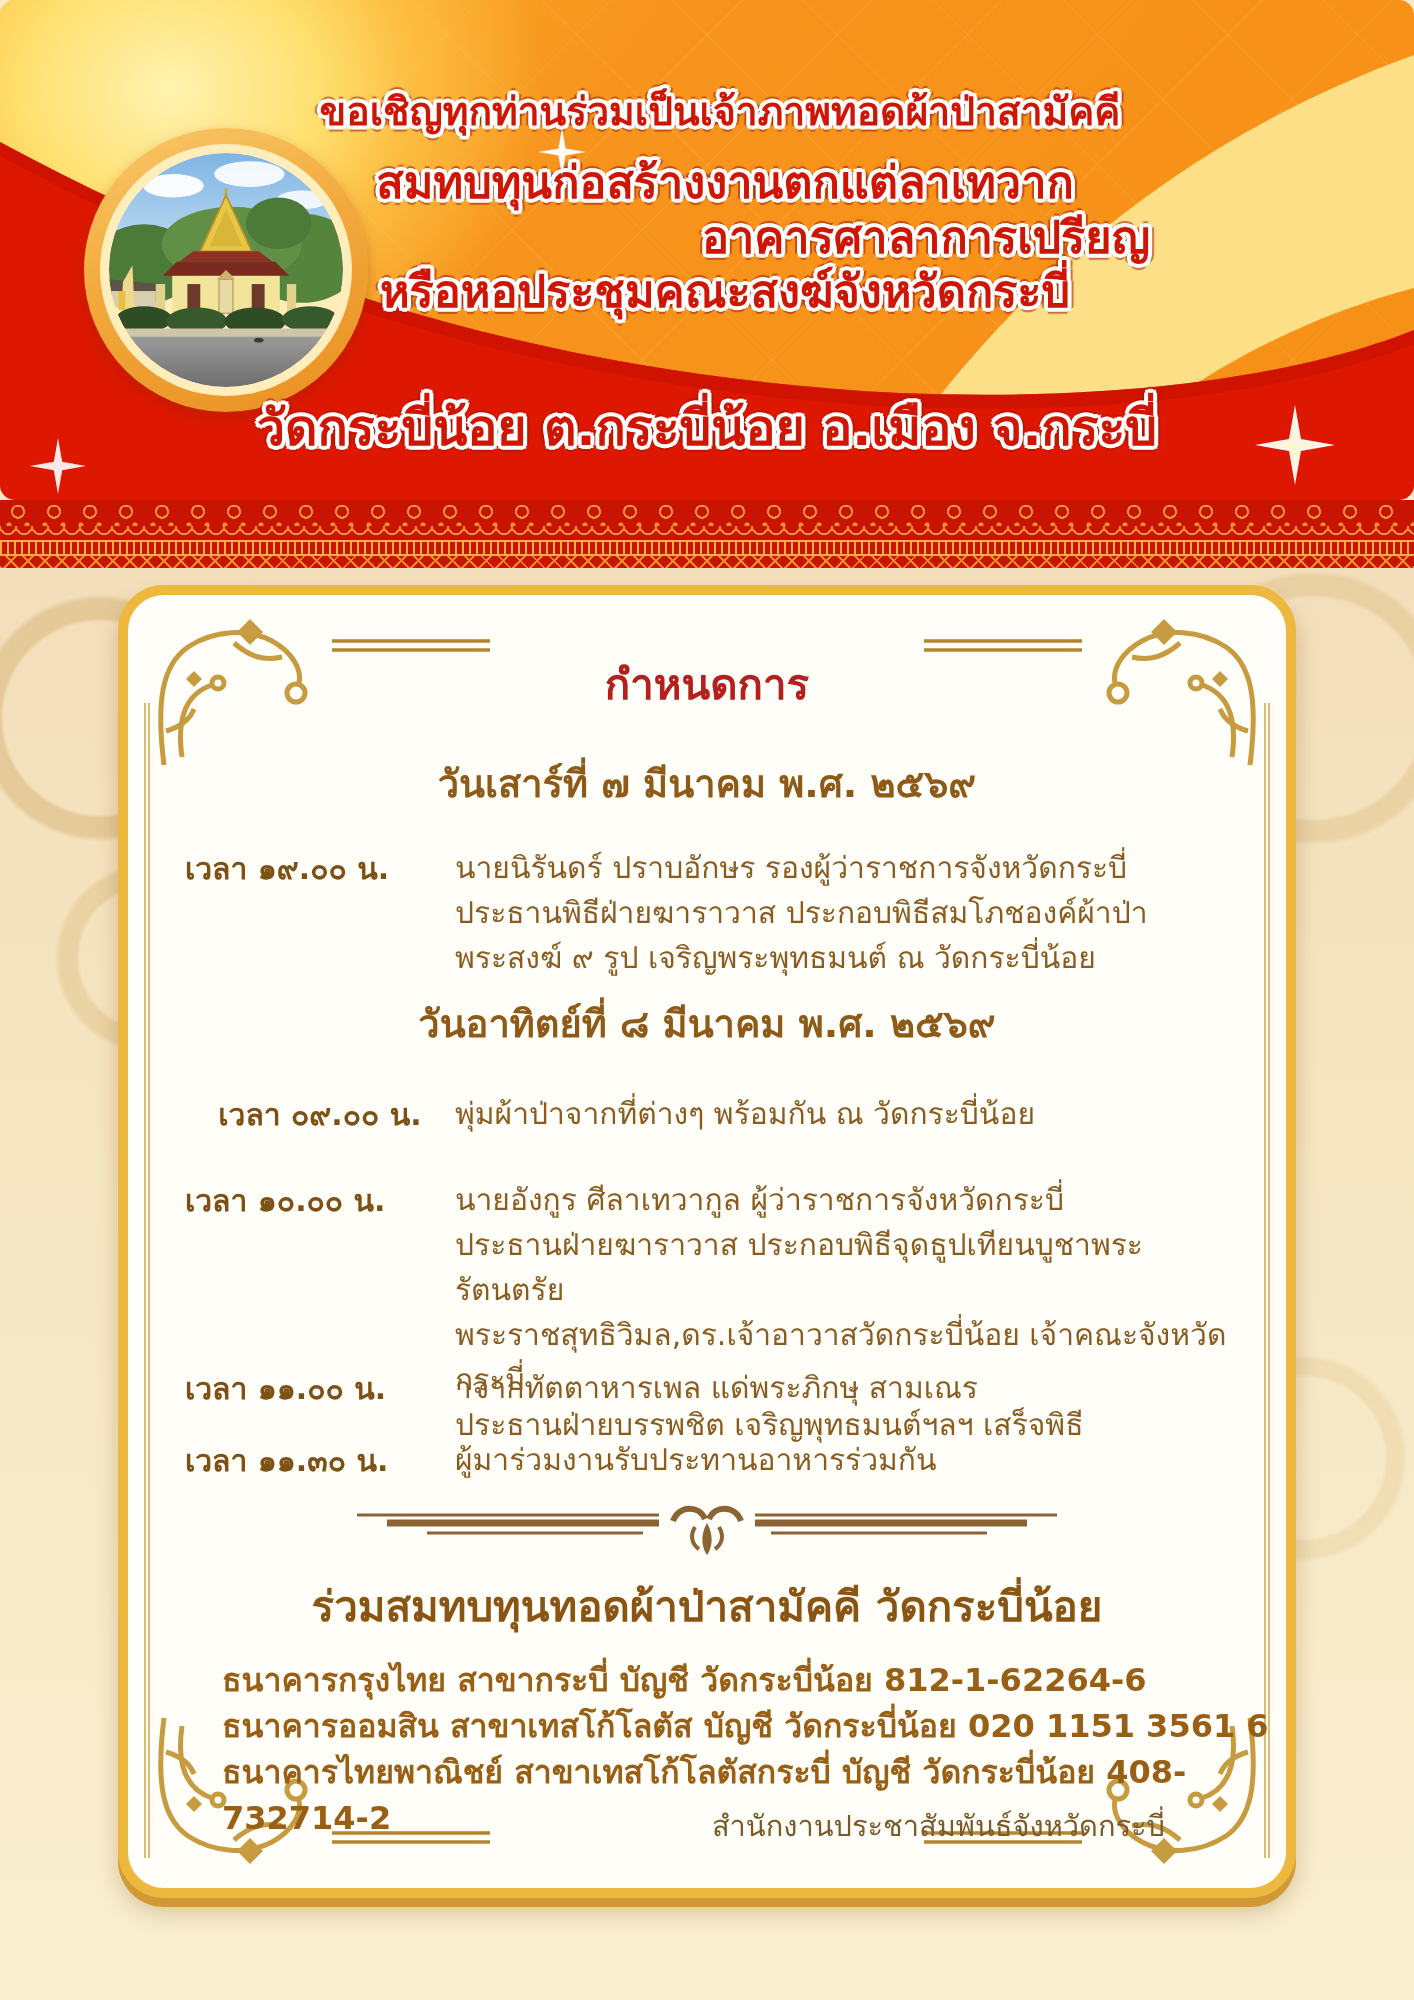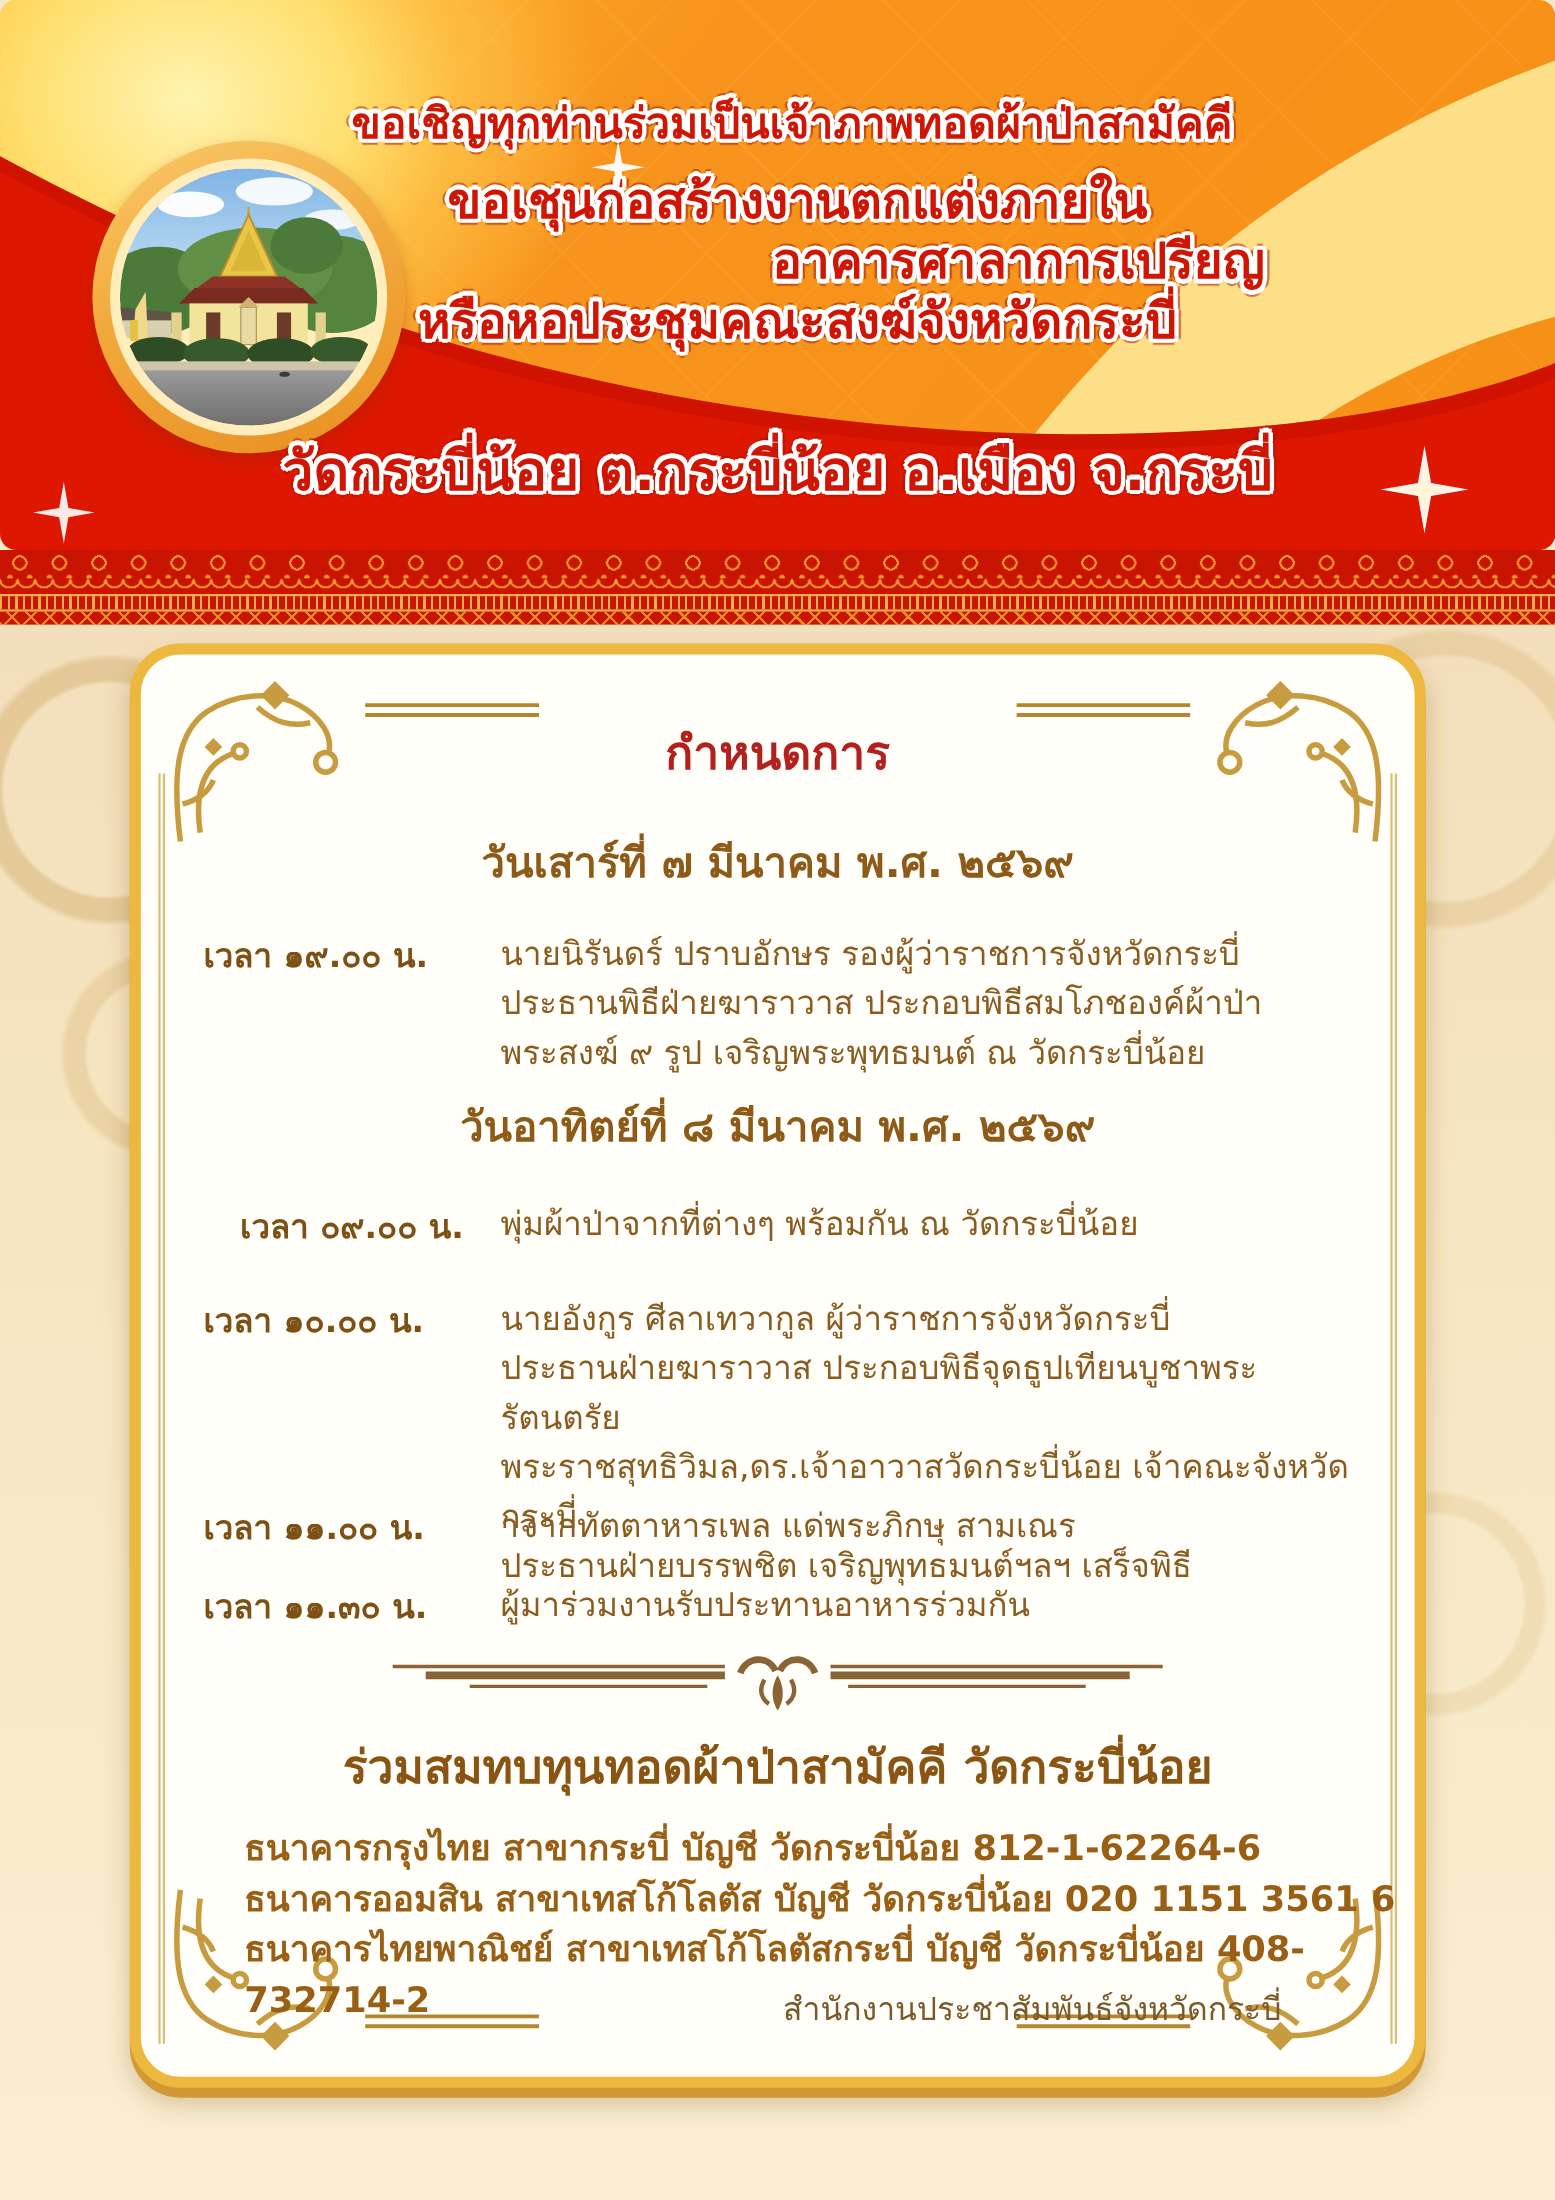--- a/index.html
+++ b/index.html
@@ -156,21 +156,21 @@
             <rect x="0" y="157" width="200" height="43" fill="url(#road)"></rect>
             <ellipse cx="128" cy="160" rx="4" ry="2" fill="#3a3a3a"></ellipse>
           </g>
         </svg>
       </div>
     </div>
   </div>
 
   <div class="hero-text">
     <div class="outlined line-invite">ขอเชิญทุกท่านร่วมเป็นเจ้าภาพทอดผ้าป่าสามัคคี</div>
-    <div class="outlined line-p0">ขอเชุนก่อสร้างงานตกแต่งภายใน</div>
+    <div class="outlined line-p0">สมทบทุนก่อสร้างงานตกแต่ลาเทวาก</div>
     <div class="outlined line-p1">อาคารศาลาการเปรียญ</div>
     <div class="outlined line-temple">วัดกระบี่น้อย ต.กระบี่น้อย อ.เมือง จ.กระบี่</div>
     <div class="outlined line-p2">หรือหอประชุมคณะสงฆ์จังหวัดกระบี่</div>
   </div>
 
   <svg class="star" style="left:538px;top:128px" width="48" height="48" viewBox="0 0 40 40">
     <path d="M20,0 L23,17 L40,20 L23,23 L20,40 L17,23 L0,20 L17,17 Z" fill="#ffffff" opacity=".95"></path>
   </svg>
   <svg class="star" style="left:1255px;top:405px" width="80" height="80" viewBox="0 0 40 40">
     <path d="M20,0 L23,17 L40,20 L23,23 L20,40 L17,23 L0,20 L17,17 Z" fill="#ffffff" opacity=".95"></path>

